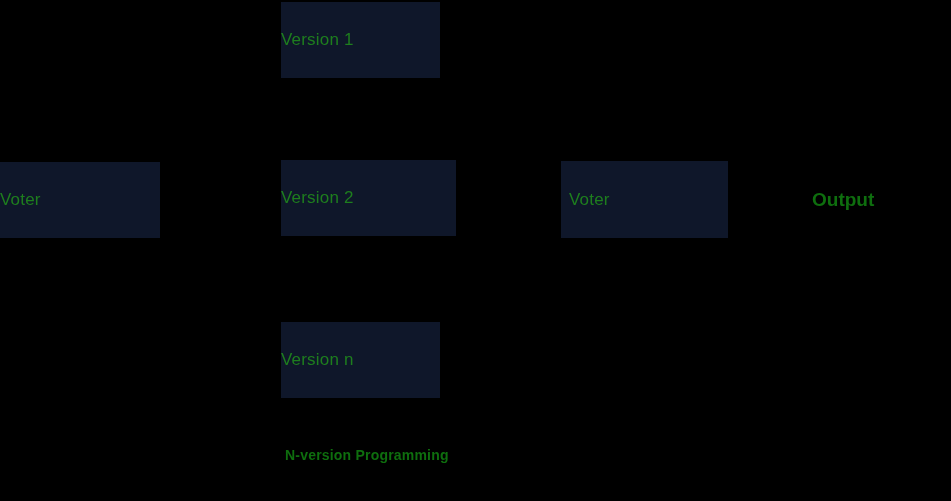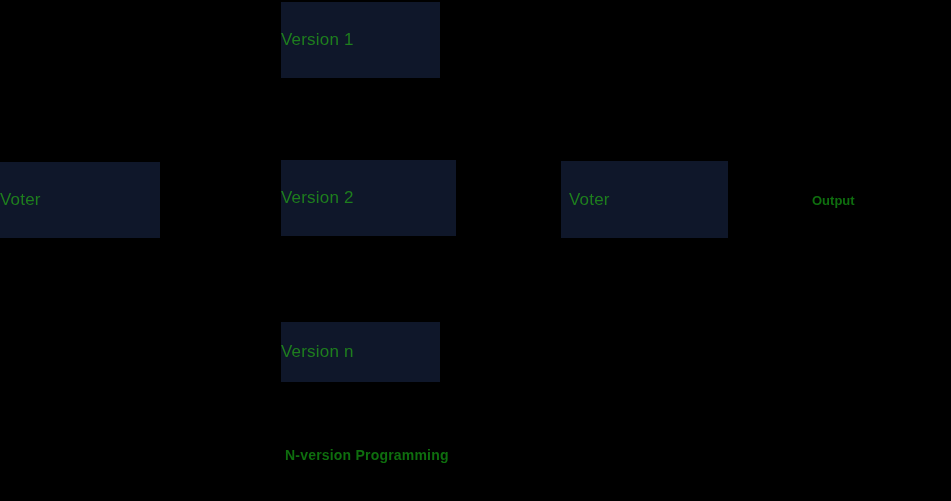--- a/index.html
+++ b/index.html
@@ -26,27 +26,27 @@
     color: #1e7e1e;
     font-size: 17px;
     font-weight: 400;
     letter-spacing: 0.2px;
     white-space: nowrap;
   }
   
   #node-input     { left: 0px;   top: 162px; width: 160px; height: 76px; }
   #node-version-1 { left: 281px; top: 2px;   width: 159px; height: 76px; }
   #node-version-2 { left: 281px; top: 160px; width: 175px; height: 76px; }
-  #node-version-n { left: 281px; top: 322px; width: 159px; height: 60px; }
+  #node-version-n { left: 281px; top: 322px; width: 159px; height: 76px; }
   #node-voter     { left: 561px; top: 161px; width: 159px; height: 77px; padding-left: 8px; }
 
   .floating-label {
     position: absolute;
     color: #0e6e0e;
-    font-size: 13px;
+    font-size: 19px;
     font-weight: 700;
     white-space: nowrap;
   }
   #output-label {
     left: 812px;
     top: 200px;
     transform: translateY(-50%);
   }
   #diagram-caption {
     left: 285px;

